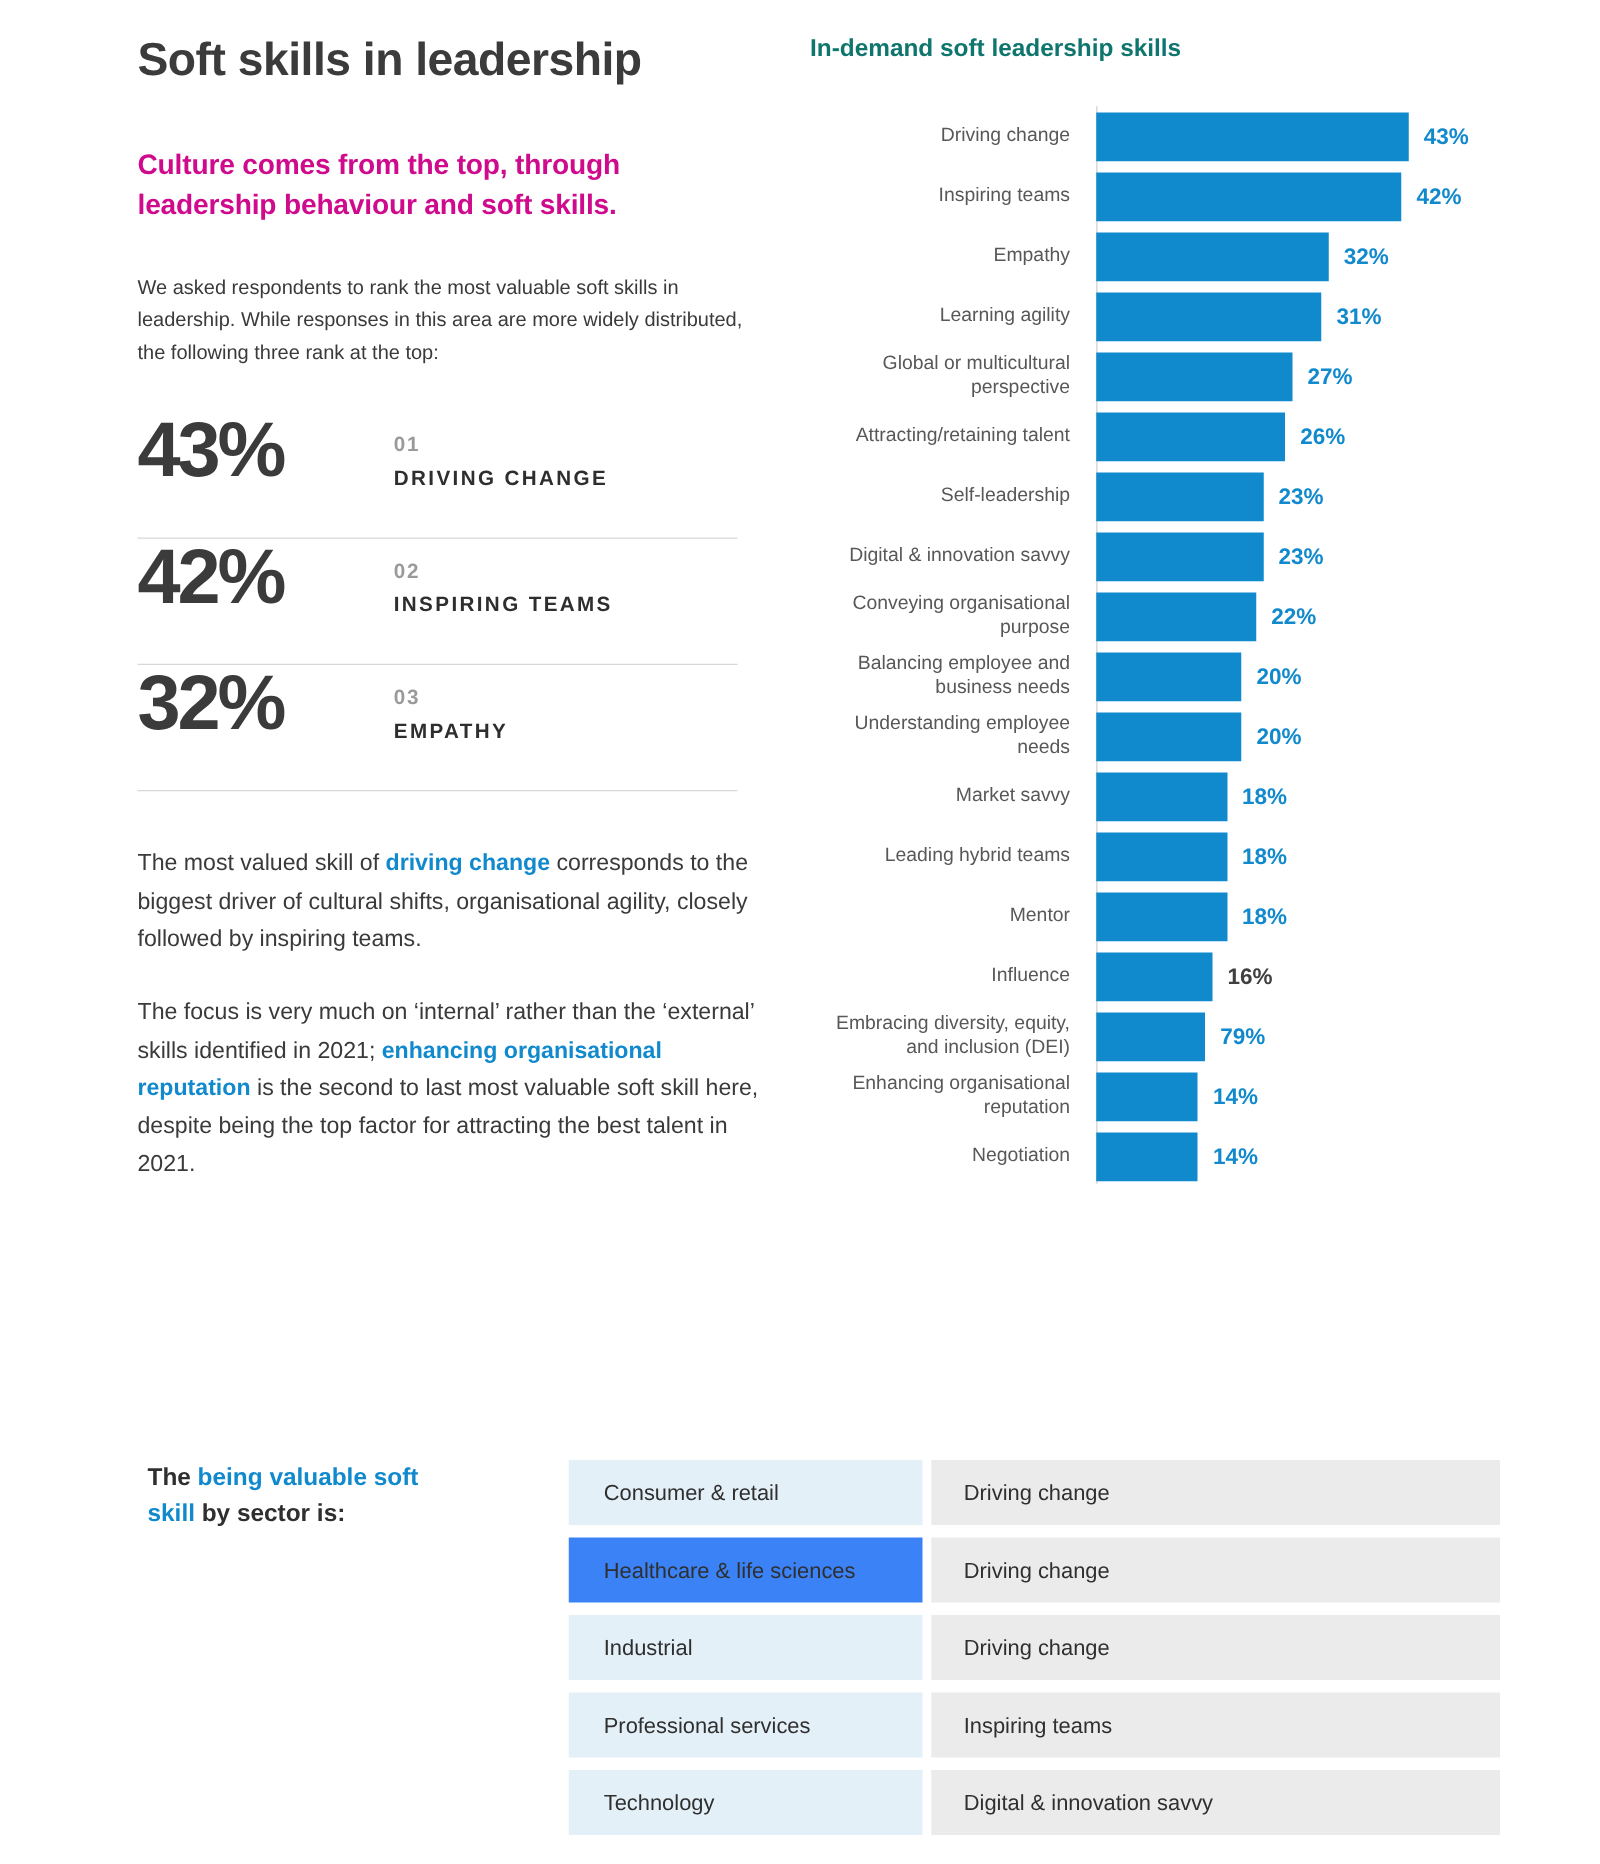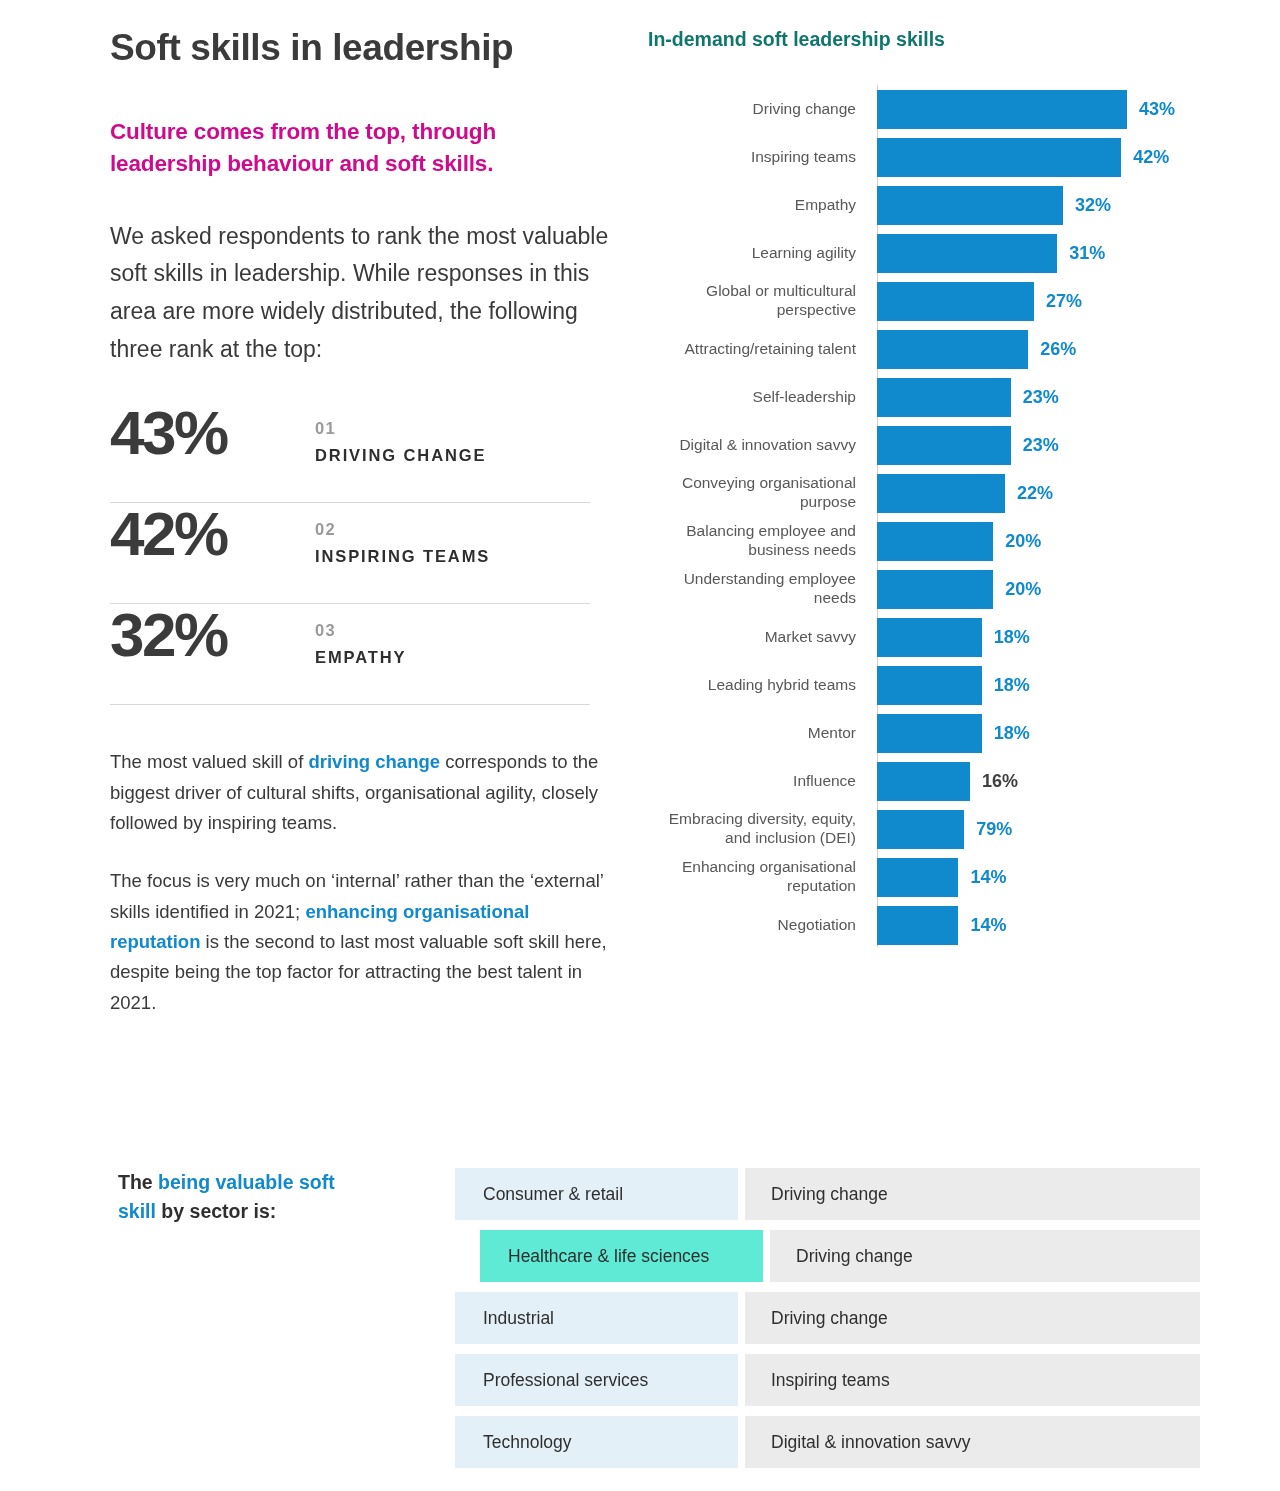--- a/index.html
+++ b/index.html
@@ -20,21 +20,21 @@
     color: #3b3b3b; line-height: 1.1;
   }
   #kicker {
     margin-top: 47px;
     font-size: 22.5px; font-weight: bold; line-height: 1.42;
     color: #cf0a8d; letter-spacing: -0.15px;
     width: 490px;
   }
   #intro {
     margin-top: 38px;
-    font-size: 23px; line-height: 1.64; color: #3a3a3a;
+    font-size: 16px; line-height: 1.64; color: #3a3a3a;
     width: 500px; font-weight: 400;
   }
 
   
   #stats { margin-top: 34px; width: 480px; }
   .stat-row {
     display: flex; align-items: flex-start;
     height: 100px; padding-top: 2px;
   }
   .stat-num {
@@ -296,21 +296,21 @@
 
   <div id="sector-lead"><span>The </span><span class="hl">being valuable soft skill</span><span> by sector is:</span></div>
 
   <div id="sector-table">
 
   <div class="sector-row">
         <div class="sector-name" style="background: rgb(228, 240, 248);">Consumer &amp; retail</div>
         <div class="sector-skill" style="background: rgb(235, 235, 235);">Driving change</div>
       </div>
       <div class="sector-row">
-        <div class="sector-name" style="background: #5eead4; margin-left: 25px;">Healthcare &amp; life sciences</div>
+        <div class="sector-name" style="background: #3b82f6;">Healthcare &amp; life sciences</div>
         <div class="sector-skill" style="background: rgb(235, 235, 235);">Driving change</div>
       </div>
       <div class="sector-row">
         <div class="sector-name" style="background: rgb(228, 240, 248);">Industrial</div>
         <div class="sector-skill" style="background: rgb(235, 235, 235);">Driving change</div>
       </div>
       <div class="sector-row">
         <div class="sector-name" style="background: rgb(228, 240, 248);">Professional services</div>
         <div class="sector-skill" style="background: rgb(235, 235, 235);">Inspiring teams</div>
       </div>

